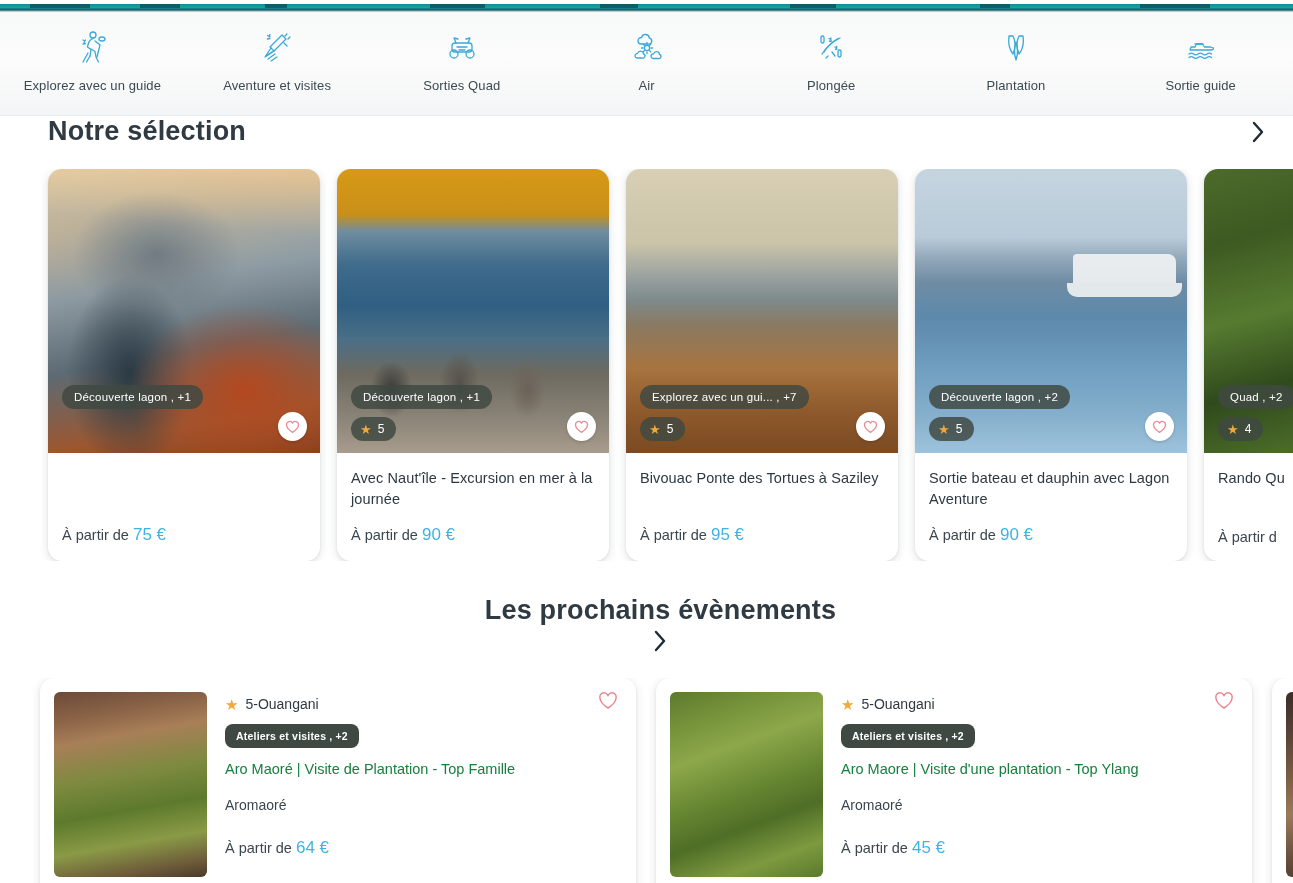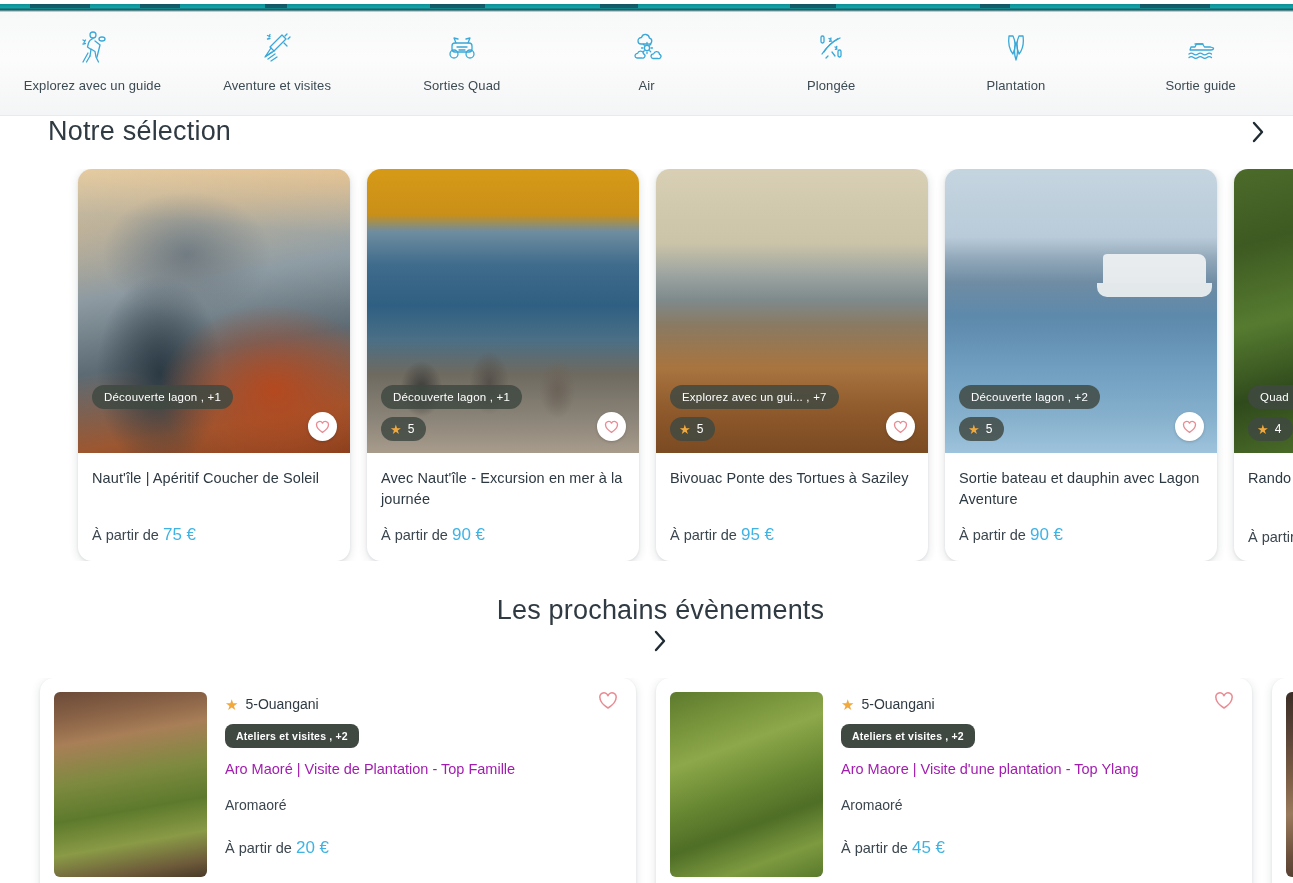--- a/index.html
+++ b/index.html
@@ -50,40 +50,39 @@
     background: #ffffff;
     overflow: hidden;
   }
 
   .section { position: relative; }
   .section-head {
     display: flex; align-items: center; justify-content: space-between;
     padding: 0 20px 0 48px;
   }
   .section-title {
-    font-size: 27px; font-weight: 400; color: #2f3a42;
+    font-size: 27px; font-weight: 700; color: #2f3a42;
     letter-spacing: .2px;
     text-align: right;
   }
   .chev {
     width: 30px; height: 30px;
     display: flex; align-items: center; justify-content: center;
     cursor: pointer; color: #1f2b33;
   }
   .chev svg { width: 13px; height: 22px; }
 
   
   #sel-rail {
     position: relative;
     margin-top: 22px;
     height: 392px;
     padding-left: 48px;
     display: flex; gap: 17px;
     overflow: hidden;
-    margin-left: 30px;
   }
   .tour-card {
     flex: 0 0 272px; width: 272px;
     background: #ffffff;
     border-radius: 14px;
     box-shadow: 0 2px 10px rgba(25,40,55,.14), 0 1px 3px rgba(25,40,55,.08);
     overflow: hidden;
     display: flex; flex-direction: column;
     cursor: pointer;
     position: relative;
@@ -166,21 +165,21 @@
     display: flex; align-items: center; gap: 7px;
     font-size: 14px; color: #2f3a42;
   }
   .ev-loc .star { color: #f2a93b; font-size: 15px; line-height: 1; }
   .ev-chip {
     display: inline-block; margin-top: 12px;
     background: #3f4942; color: #fff;
     font-size: 10.5px; font-weight: 700;
     padding: 6px 11px; border-radius: 8px; letter-spacing: .2px;
   }
-  .ev-title { margin-top: 13px; font-size: 14.5px; color: #a21caf; }
+  .ev-title { margin-top: 13px; font-size: 14.5px; color: #15803d; }
   .ev-org { margin-top: 20px; font-size: 14px; color: #3b464e; }
   .ev-price { margin-top: 25px; font-size: 14.5px; color: #3b464e; }
   .ev-price b { color: #3fb3e3; font-weight: 400; font-size: 17px; }
   .ev-heart {
     position: absolute; right: 2px; top: 0;
     width: 22px; height: 20px; cursor: pointer;
   }
   .ev-heart svg { width: 20px; height: 18px; }
 
   .partial { overflow: hidden; }
@@ -323,21 +322,20 @@
                 radial-gradient(ellipse 90px 140px at 30% 72%, #2b3a44 0%, rgba(43,58,68,0) 70%),
                 linear-gradient(170deg,#e8cfa4 0%,#c9b493 18%,#8d9aa2 40%,#5c6b74 62%,#9c5731 85%,#8a3f1c 100%);"></div>
         </div>
         <div class="chip">Découverte lagon , +1</div>
         <div class="heart">
           <svg viewBox="0 0 16 15" fill="none" stroke="#e98b93" stroke-width="1.4" stroke-linejoin="round">
             <path d="M8 13.2S1.6 9.3 1.6 5.2A3.4 3.4 0 018 3.3a3.4 3.4 0 016.4 1.9c0 4.1-6.4 8-6.4 8z"></path>
           </svg>
         </div>
         <div class="tour-body">
-          <div class="tour-title">Naut'île | Apéritif Coucher de Soleil</div>
           <div class="tour-price">
             <span>À partir de</span>
             <b>75 €</b>
           </div>
         </div>
       </article>
 
       <article class="tour-card">
         <div class="tour-media">
           <div class="ph" style="background:
@@ -461,21 +459,21 @@
         <div class="ev-info">
           <div class="ev-loc">
             <span class="star">★</span>
             <span>5-Ouangani</span>
           </div>
           <div class="ev-chip">Ateliers et visites , +2</div>
           <div class="ev-title">Aro Maoré | Visite de Plantation - Top Famille</div>
           <div class="ev-org">Aromaoré</div>
           <div class="ev-price">
             <span>À partir de</span>
-            <b>20 €</b>
+            <b>64 €</b>
           </div>
           <div class="ev-heart">
             <svg viewBox="0 0 20 18" fill="none" stroke="#e98b93" stroke-width="1.5" stroke-linejoin="round">
               <path d="M10 16S2 11.2 2 6.1A4.1 4.1 0 0110 3.8a4.1 4.1 0 018 2.3c0 5.1-8 9.9-8 9.9z"></path>
             </svg>
           </div>
         </div>
       </article>
 
       <article class="ev-card">

